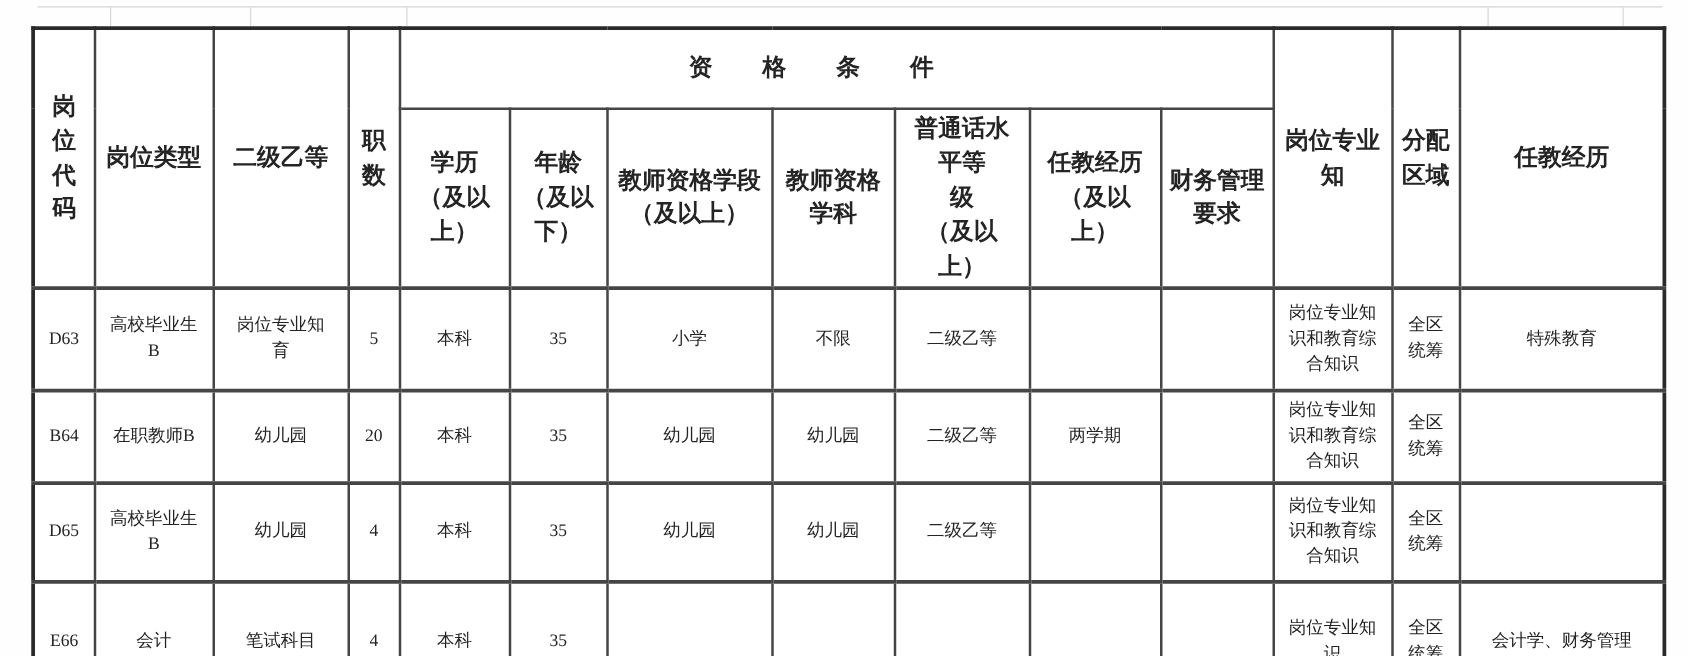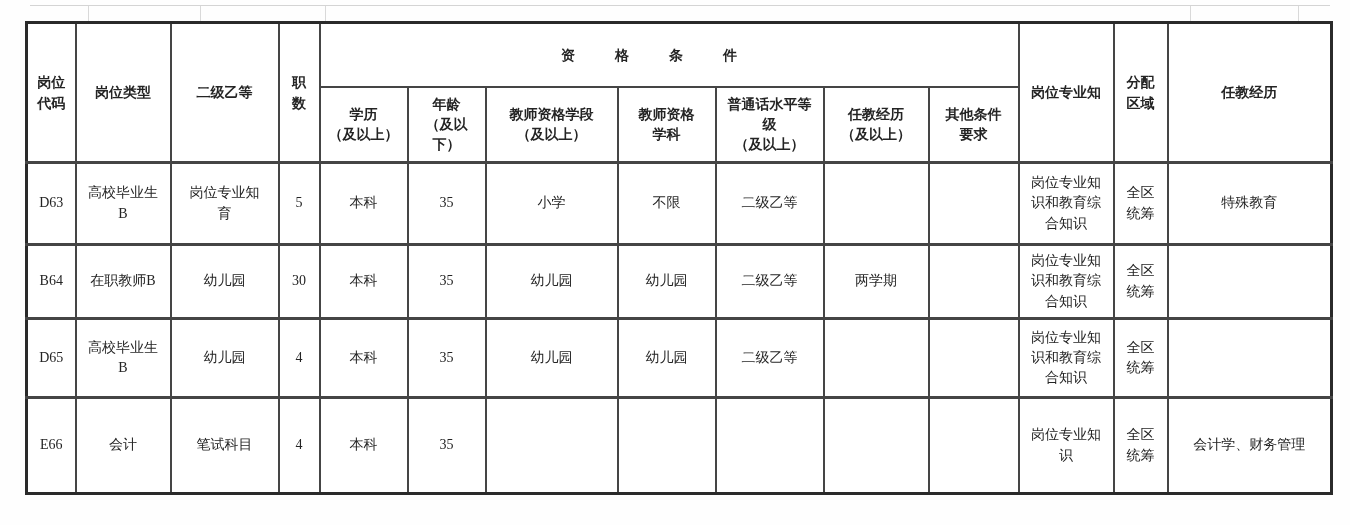--- a/index.html
+++ b/index.html
@@ -34,21 +34,21 @@
     padding: 2px 6px;
     text-align: center;
     vertical-align: middle;
     white-space: pre-line;
     color: #242424;
     overflow: hidden;
   }
   table.jobs th {
     font-family: "Liberation Sans", "DejaVu Sans", sans-serif;
     font-weight: bold;
-    font-size: 14px;
+    font-size: 19px;
     line-height: 1.45;
   }
   table.jobs td {
     font-family: "Liberation Serif", "DejaVu Serif", serif;
     font-size: 14px;
     line-height: 1.45;
   }
   tr.data-row td { border-top-width: 3px; }
   th.qual-group {
     letter-spacing: 40px;
@@ -108,21 +108,21 @@
 （及以下）</th>
         <th>教师资格学段
 （及以上）</th>
         <th>教师资格
 学科</th>
         <th>普通话水平等
 级
 （及以上）</th>
         <th>任教经历
 （及以上）</th>
-        <th>其他条件
+        <th>财务管理
 要求</th>
       </tr>
     </thead>
     <tbody>
       <tr class="data-row" style="height:82px">
         <td class="col-code">D63</td>
         <td>高校毕业生
 B</td>
         <td>岗位专业知
 育</td>
@@ -138,21 +138,21 @@
 识和教育综
 合知识</td>
         <td>全区
 统筹</td>
         <td class="col-major">特殊教育</td>
       </tr>
       <tr class="data-row" style="height:74px">
         <td class="col-code">B64</td>
         <td>在职教师B</td>
         <td>幼儿园</td>
-        <td>30</td>
+        <td>20</td>
         <td>本科</td>
         <td>35</td>
         <td>幼儿园</td>
         <td>幼儿园</td>
         <td>二级乙等</td>
         <td>两学期</td>
         <td></td>
         <td>岗位专业知
 识和教育综
 合知识</td>

